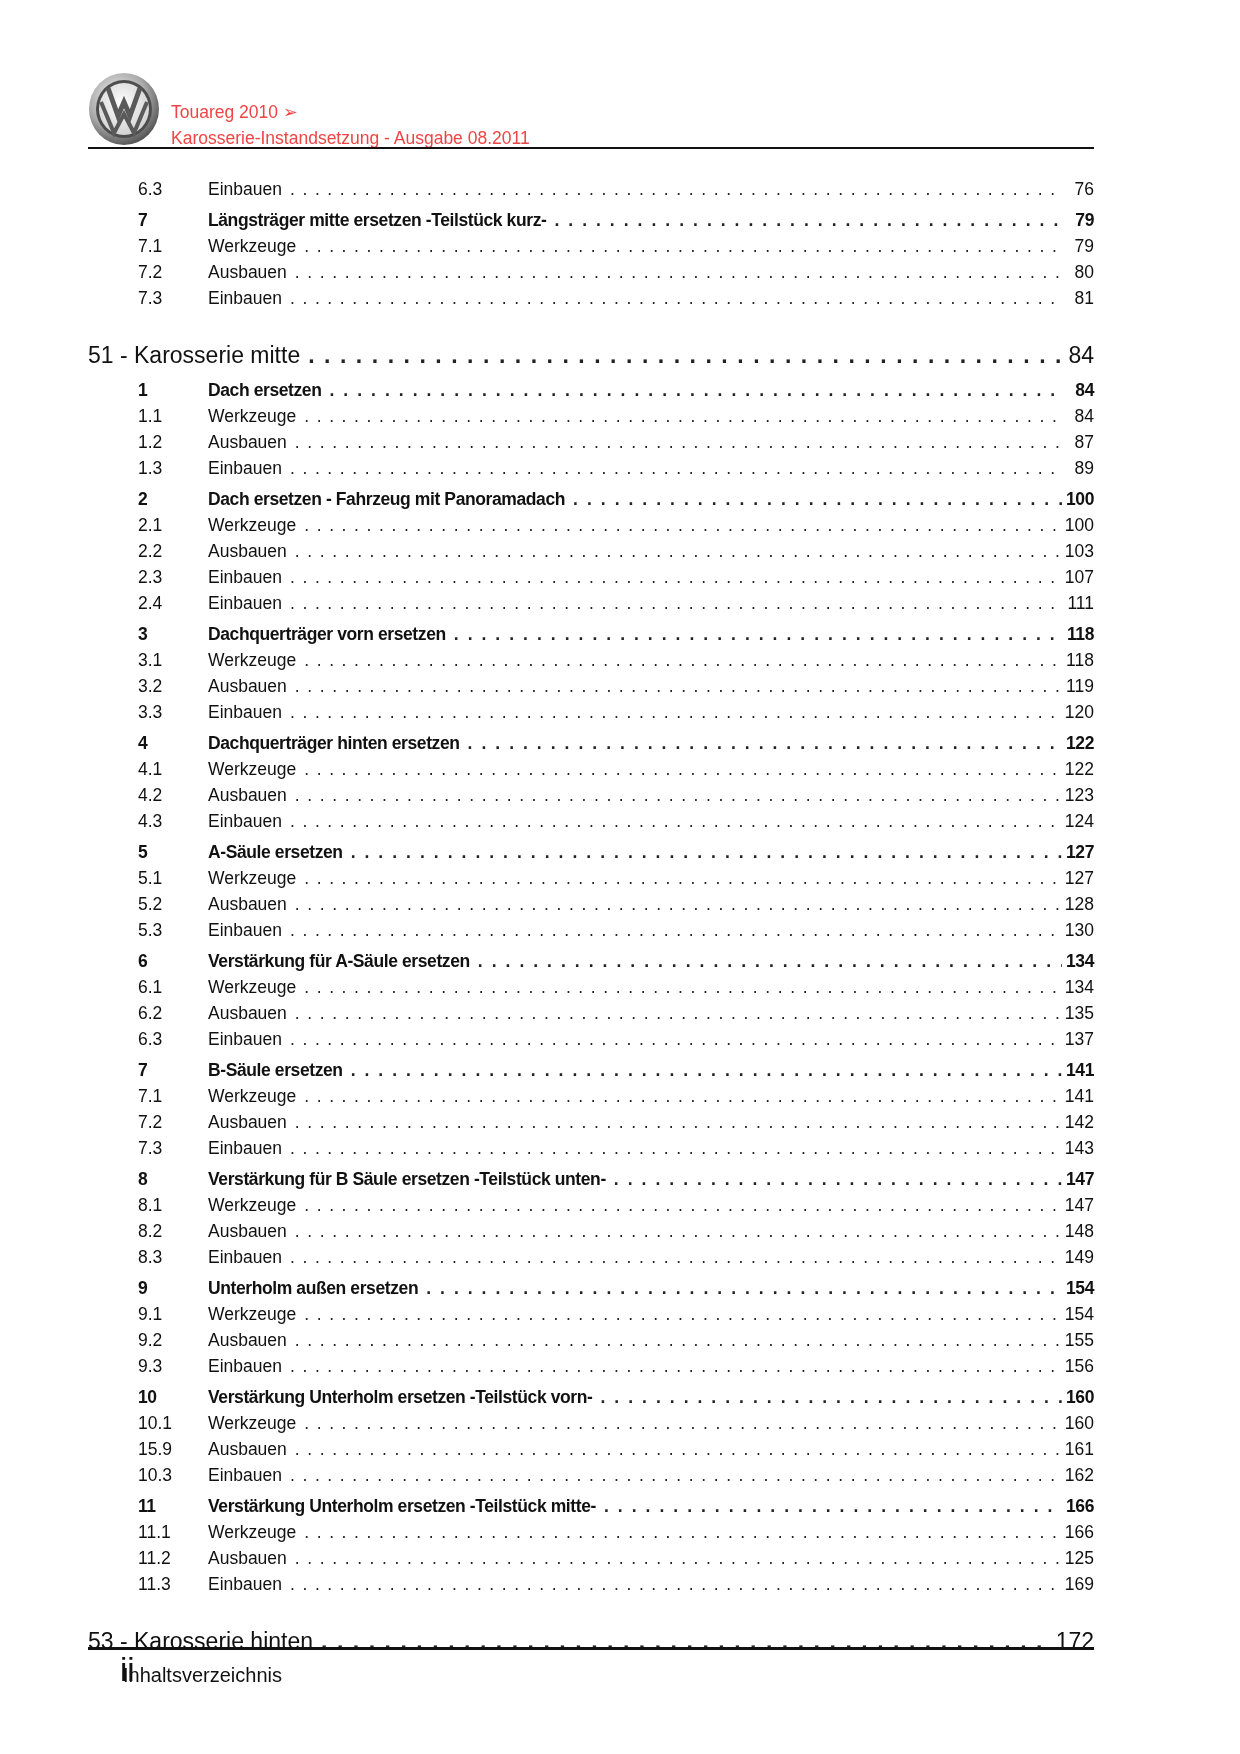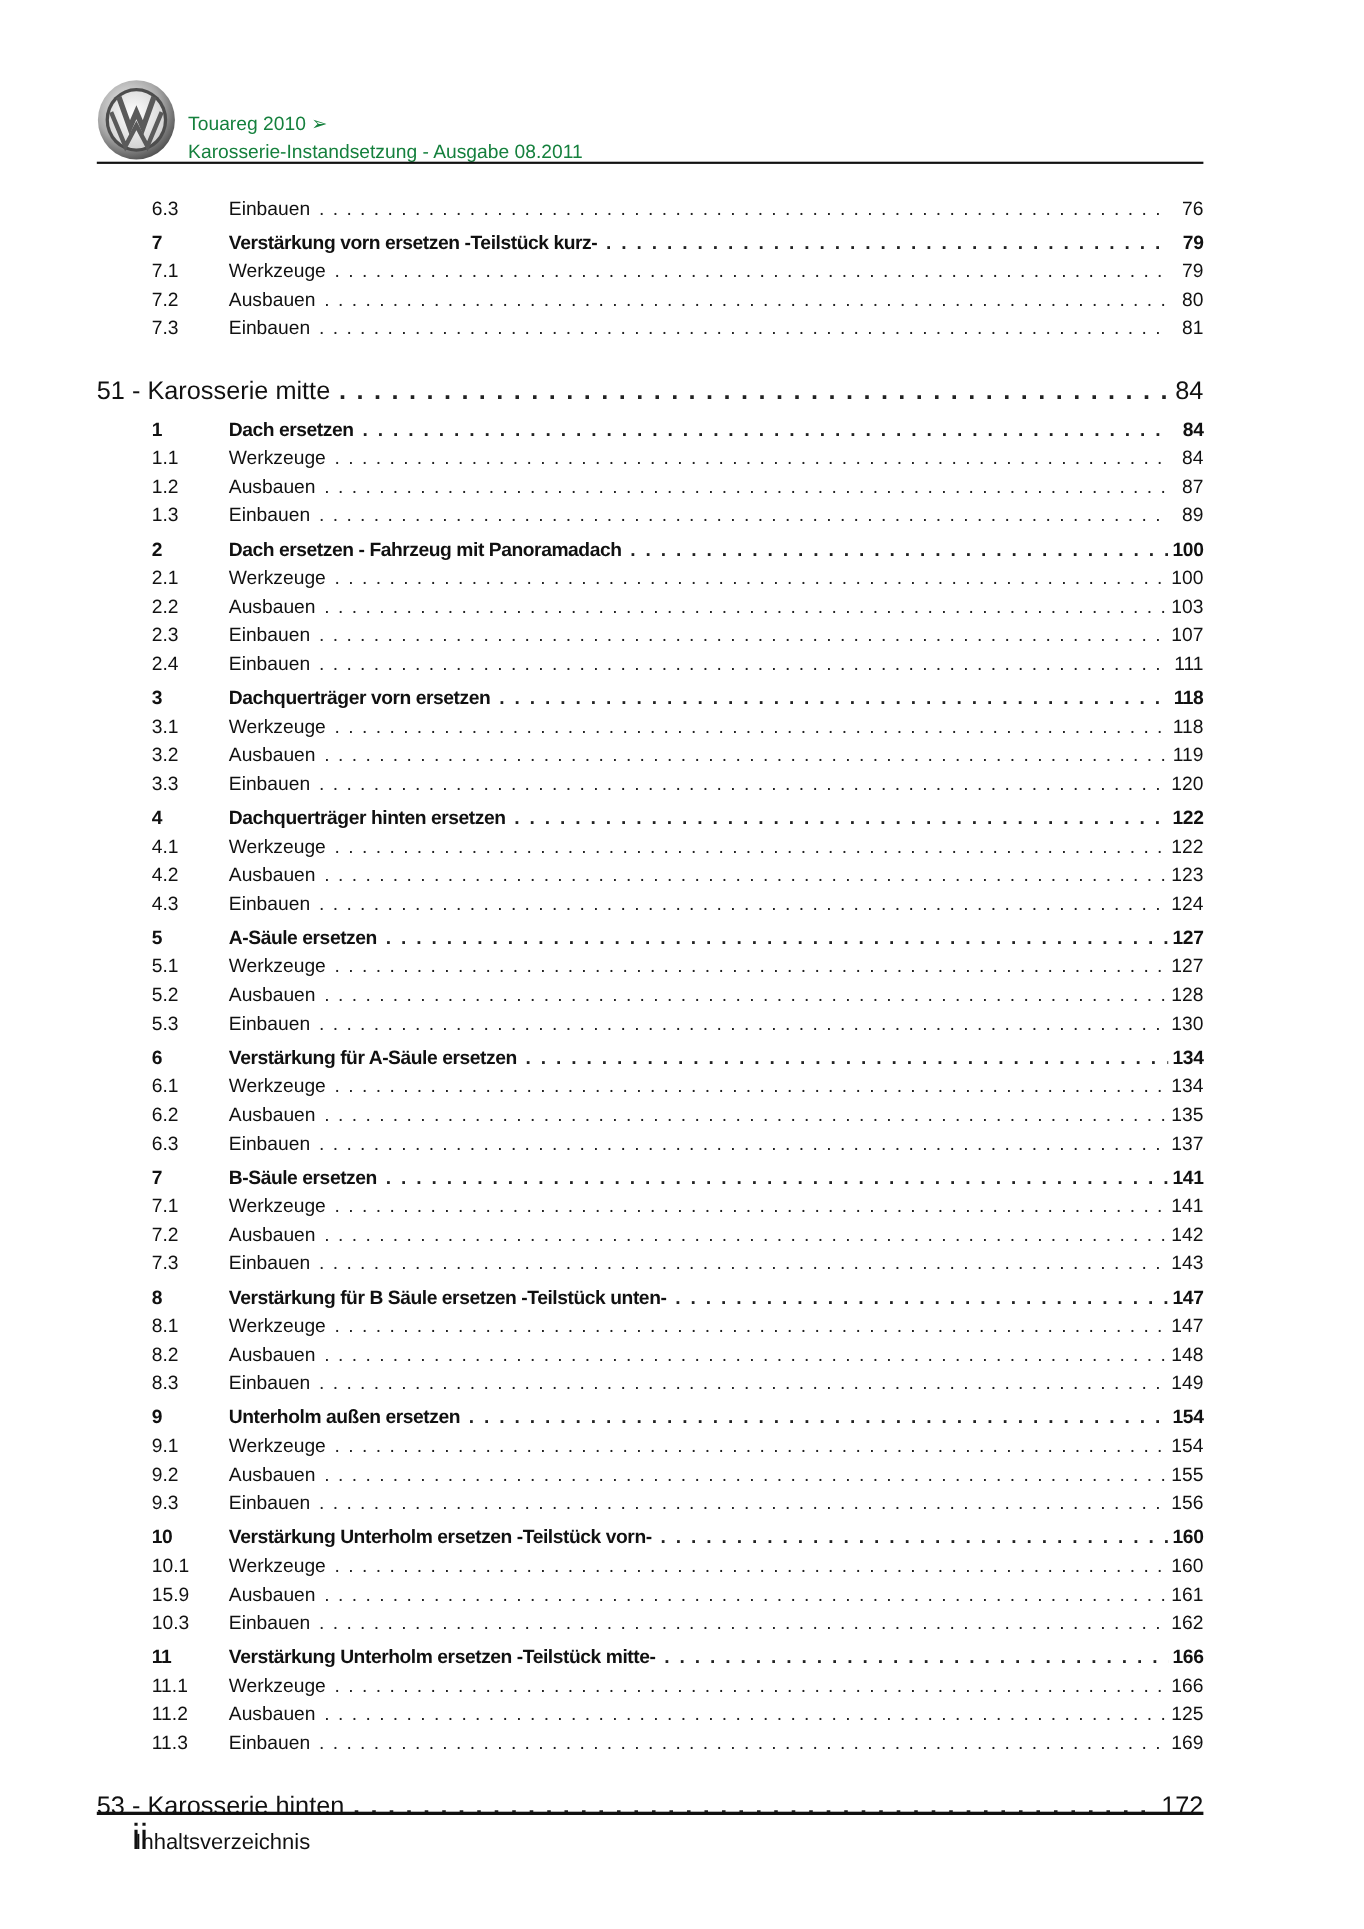--- a/index.html
+++ b/index.html
@@ -1,19 +1,19 @@
 <!DOCTYPE html>
 <html><head>
 <meta charset="utf-8">
 <style>
   html, body { margin: 0; padding: 0; background: #ffffff; }
   body { width: 1240px; height: 1754px; position: relative; overflow: hidden;
          font-family: "Liberation Sans", sans-serif; color: #111; }
   .logo { position: absolute; left: 88px; top: 72px; width: 72px; height: 74px; }
-  .hdr-text { position: absolute; left: 171px; top: 99px; font-size: 17.5px; line-height: 26px; color: #15803d; }
+  .hdr-text { position: absolute; left: 171px; top: 99px; font-size: 17.5px; line-height: 26px; color: #ef4444; }
   .hdr-line { position: absolute; left: 88px; width: 1006px; top: 147px; height: 2px; background: #111; }
   .toc { position: absolute; left: 88px; top: 176px; width: 1006px; }
   .row { display: flex; align-items: baseline; height: 26px; line-height: 26px; white-space: nowrap; }
   .row .num { width: 70px; padding-left: 50px; font-size: 17.5px; flex: none; }
   .row .lbl { font-size: 17.5px; flex: none; padding-right: 8px; }
   .row .dots { flex: 1 1 auto; overflow: hidden; font-size: 17.5px; letter-spacing: 7.6px; color: #222; }
   .row .pg { flex: none; font-size: 17.5px; text-align: right; min-width: 28px; padding-left: 4px; }
   .row.chap { margin-top: 5px; }
   .row.chap .num, .row.chap .lbl, .row.chap .pg { font-weight: bold; letter-spacing: -0.4px; }
   .row.chap .dots { letter-spacing: 9px; font-weight: bold; }
@@ -58,21 +58,21 @@
 
 <div class="toc" id="toc">
     <div class="row sub">
       <span class="num">6.3</span>
       <span class="lbl">Einbauen</span>
       <span class="dots">..........................................................................................</span>
       <span class="pg">76</span>
     </div>
     <div class="row chap">
       <span class="num">7</span>
-      <span class="lbl">Verstärkung vorn ersetzen -Teilstück kurz-</span>
+      <span class="lbl">Längsträger mitte ersetzen -Teilstück kurz-</span>
       <span class="dots">..........................................................................................</span>
       <span class="pg">79</span>
     </div>
     <div class="row sub">
       <span class="num">7.1</span>
       <span class="lbl">Werkzeuge</span>
       <span class="dots">..........................................................................................</span>
       <span class="pg">79</span>
     </div>
     <div class="row sub">

